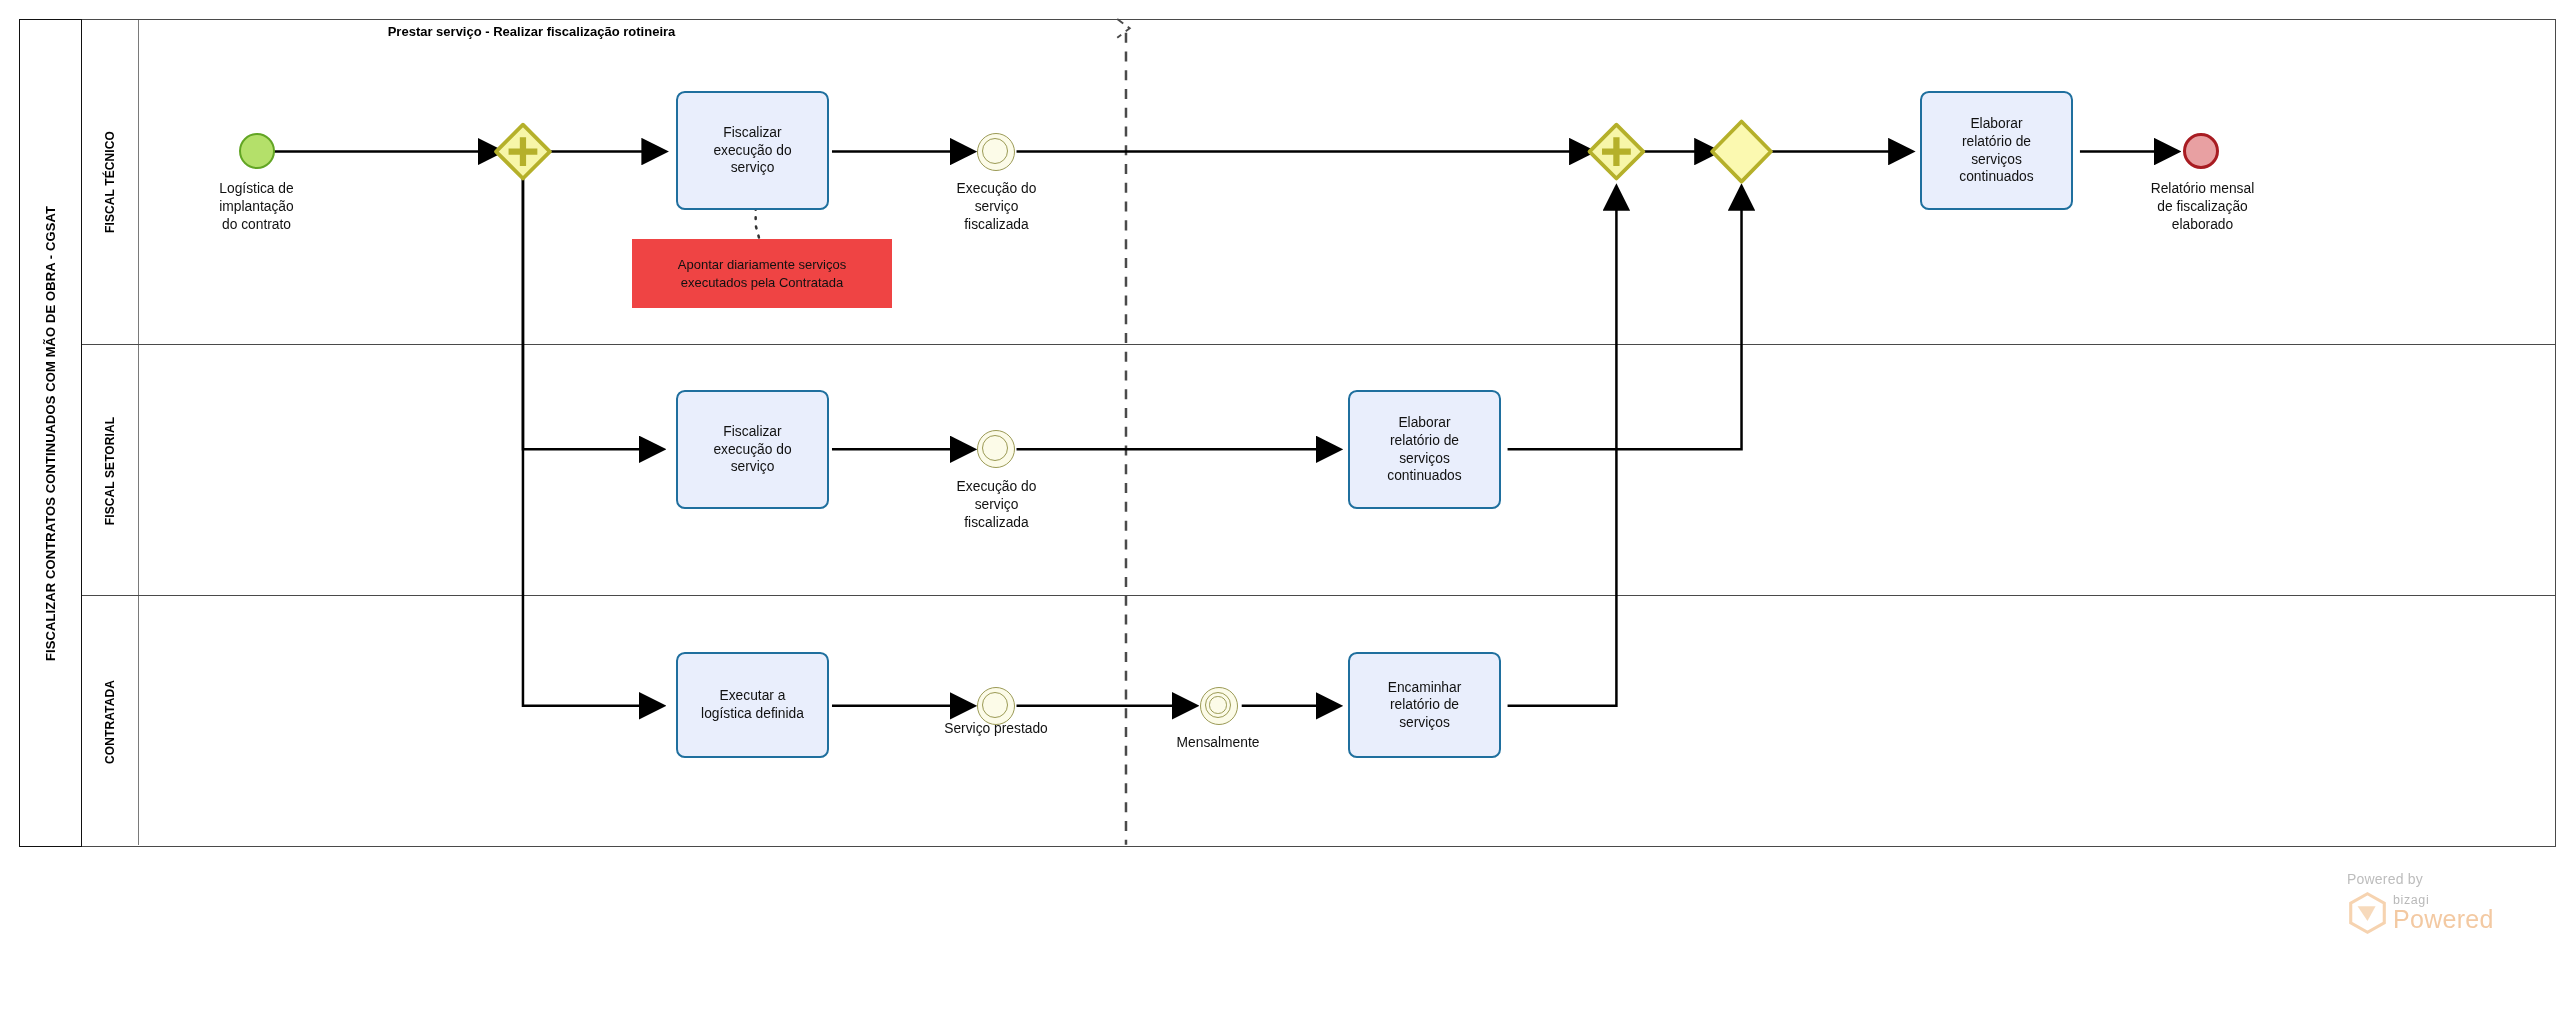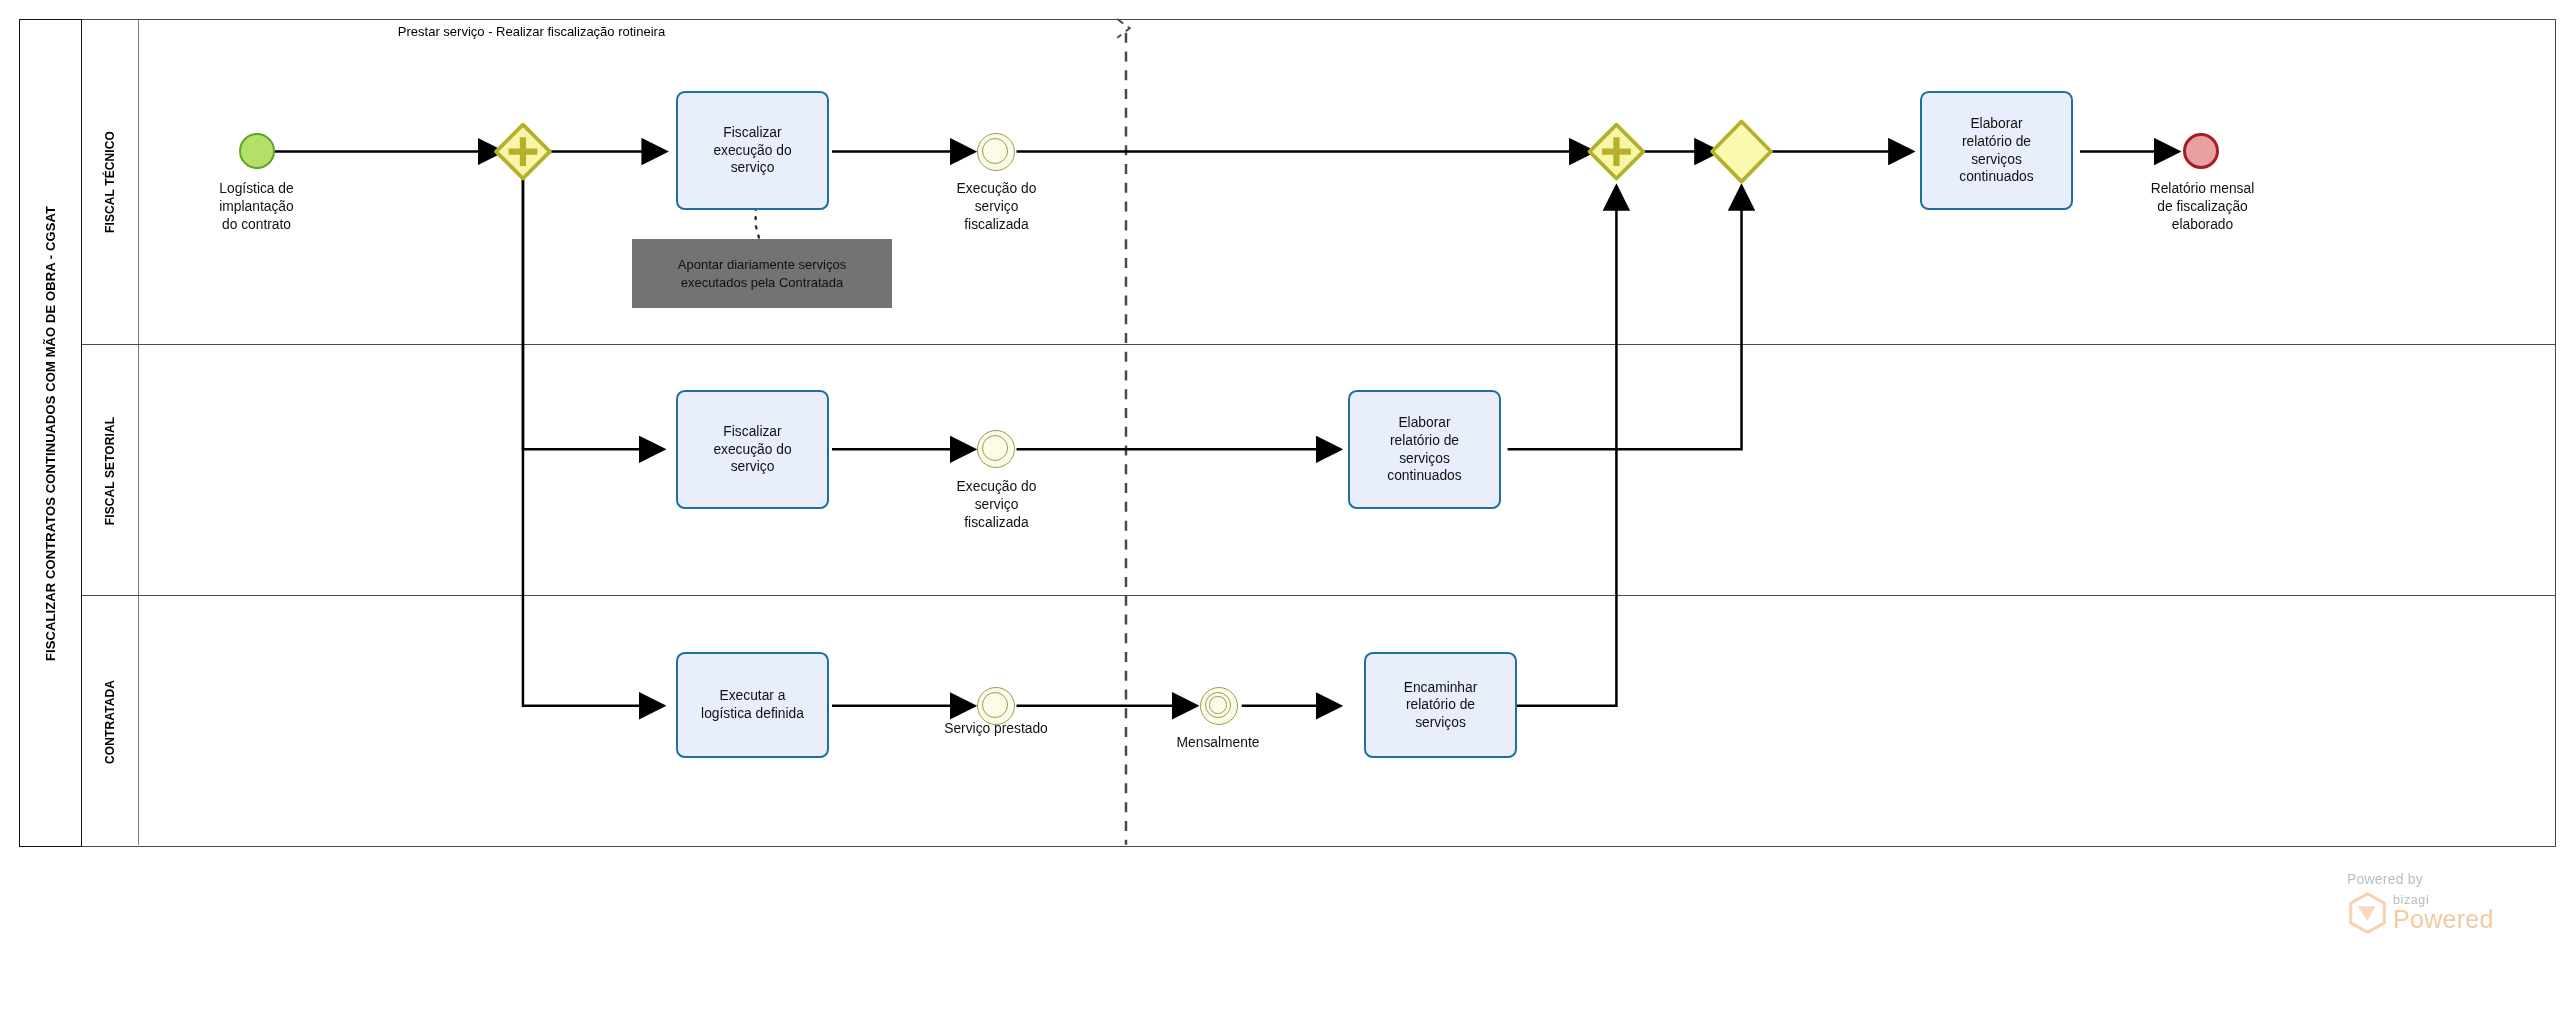--- a/index.html
+++ b/index.html
@@ -34,41 +34,41 @@
   }
   .lane-label span{
     transform:rotate(-90deg);white-space:nowrap;
     font-size:12px;font-weight:bold;letter-spacing:0.1px;
   }
   .lane-sep{position:absolute;left:82px;width:2473px;height:1.3px;background:#4a4a4a;}
   .lane-vline{position:absolute;left:138px;width:1.3px;background:#7a7a7a;}
 
   
   .phase-title{
-    position:absolute;font-size:13px;font-weight:normal;text-align:center;
+    position:absolute;font-size:13px;font-weight:bold;text-align:center;
     white-space:nowrap;
   }
 
   
   .task{
     position:absolute;box-sizing:border-box;
     background:#e9eefc;border:2.5px solid #1f6f9e;border-radius:8.8px;
     display:flex;align-items:center;justify-content:center;text-align:center;
     font-size:13.8px;line-height:1.28;color:#111;padding:2.5px 3.8px;
   }
   .ev{position:absolute;border-radius:50%;box-sizing:border-box;}
   .ev-start{background:#b4e06a;border:2.5px solid #62a524;}
   .ev-end{background:#e8a0a2;border:3.8px solid #a81c22;}
   .ev-inter-outer{background:#fcfbe8;border:1.9px solid #9b9a55;border-radius:50%;box-sizing:border-box;position:absolute;}
   .ev-inter-inner{background:transparent;border:1.9px solid #9b9a55;border-radius:50%;box-sizing:border-box;position:absolute;}
   .ev-lbl{
     position:absolute;text-align:center;font-size:13.8px;line-height:1.3;color:#111;
   }
   .annot{
-    position:absolute;background:#737373;box-sizing:border-box;
+    position:absolute;background:#ef4444;box-sizing:border-box;
     display:flex;align-items:center;justify-content:center;text-align:center;
     font-size:13px;line-height:1.35;color:#111;padding:3.8px 6.3px;
   }
 
   
   .wm{position:absolute;left:2347px;top:871px;width:188px;height:75px;}
   .wm-top{font-size:14px;color:#bdbdbd;letter-spacing:0.2px;}
   .wm-row{display:flex;align-items:center;margin-top:3.8px;}
   .wm-bizagi{font-size:12.5px;color:#b9b9b9;letter-spacing:0.6px;line-height:1;}
   .wm-modeler{font-size:25px;color:#f3c9a2;line-height:1;letter-spacing:0.3px;}
@@ -186,21 +186,21 @@
     <div class="ev-inter-inner" style="left:3.8px;top:3.8px;width:26px;height:26px;"></div>
   </div>
   <div class="ev-lbl" style="left:921px;top:720px;width:150px;">Serviço prestado</div>
 
   <div class="ev-inter-outer" style="left:1200px;top:687px;width:38px;height:38px;">
     <div class="ev-inter-inner" style="left:3.8px;top:3.8px;width:26px;height:26px;"></div>
     <div class="ev-inter-inner" style="left:8.1px;top:8.1px;width:17.5px;height:17.5px;"></div>
   </div>
   <div class="ev-lbl" style="left:1143px;top:734px;width:150px;">Mensalmente</div>
 
-  <div class="task" style="left:1348px;top:652px;width:153px;height:106px;margin-left:16px;">Encaminhar<br>relatório de<br>serviços</div>
+  <div class="task" style="left:1348px;top:652px;width:153px;height:106px;">Encaminhar<br>relatório de<br>serviços</div>
 
   <div class="wm">
     <div class="wm-top">Powered by</div>
     <div class="wm-row">
       <svg width="41" height="44" viewBox="0 0 66 70">
         <polygon points="33,4 60,19 60,51 33,66 6,51 6,19" fill="none" stroke="#f6d3b0" stroke-width="5"></polygon>
         <polygon points="17,24 46,24 33,48" fill="#f6d3b0" opacity="0.85"></polygon>
       </svg>
       <div style="margin-left:5px;">
         <div class="wm-bizagi">bizagi</div>

